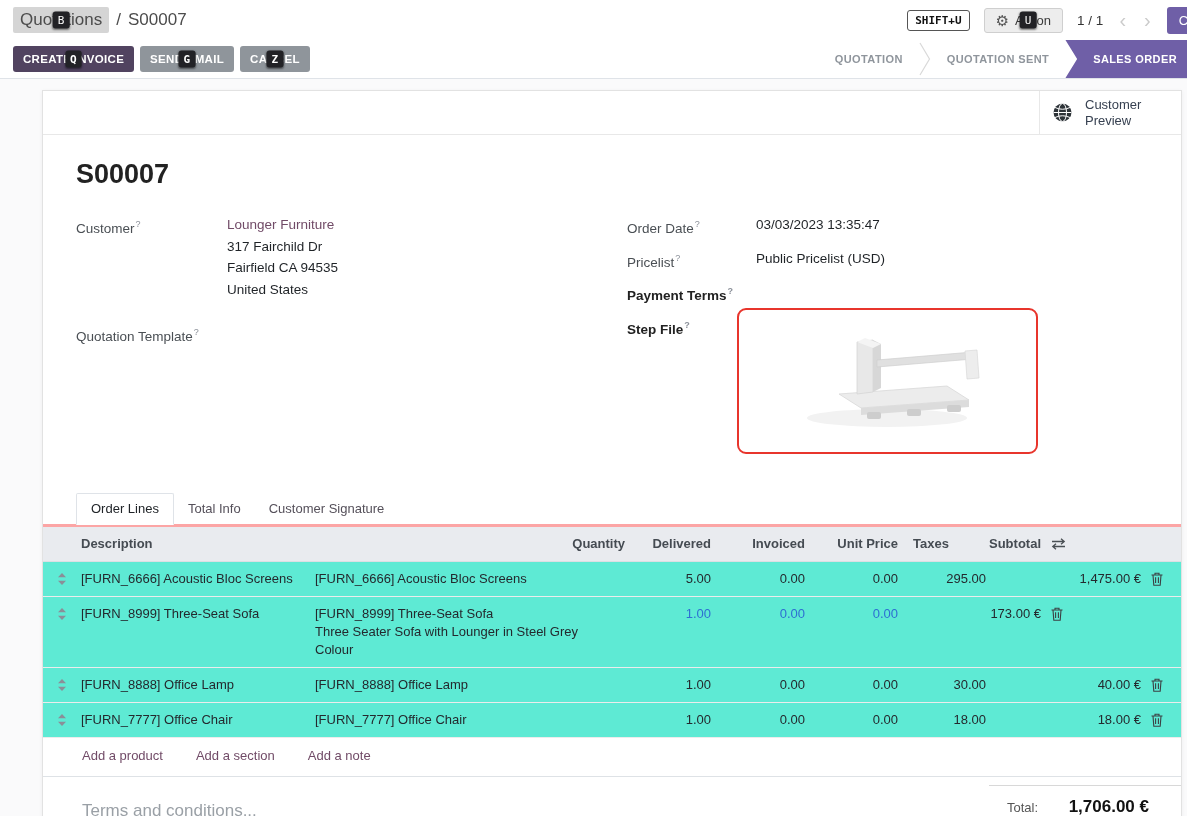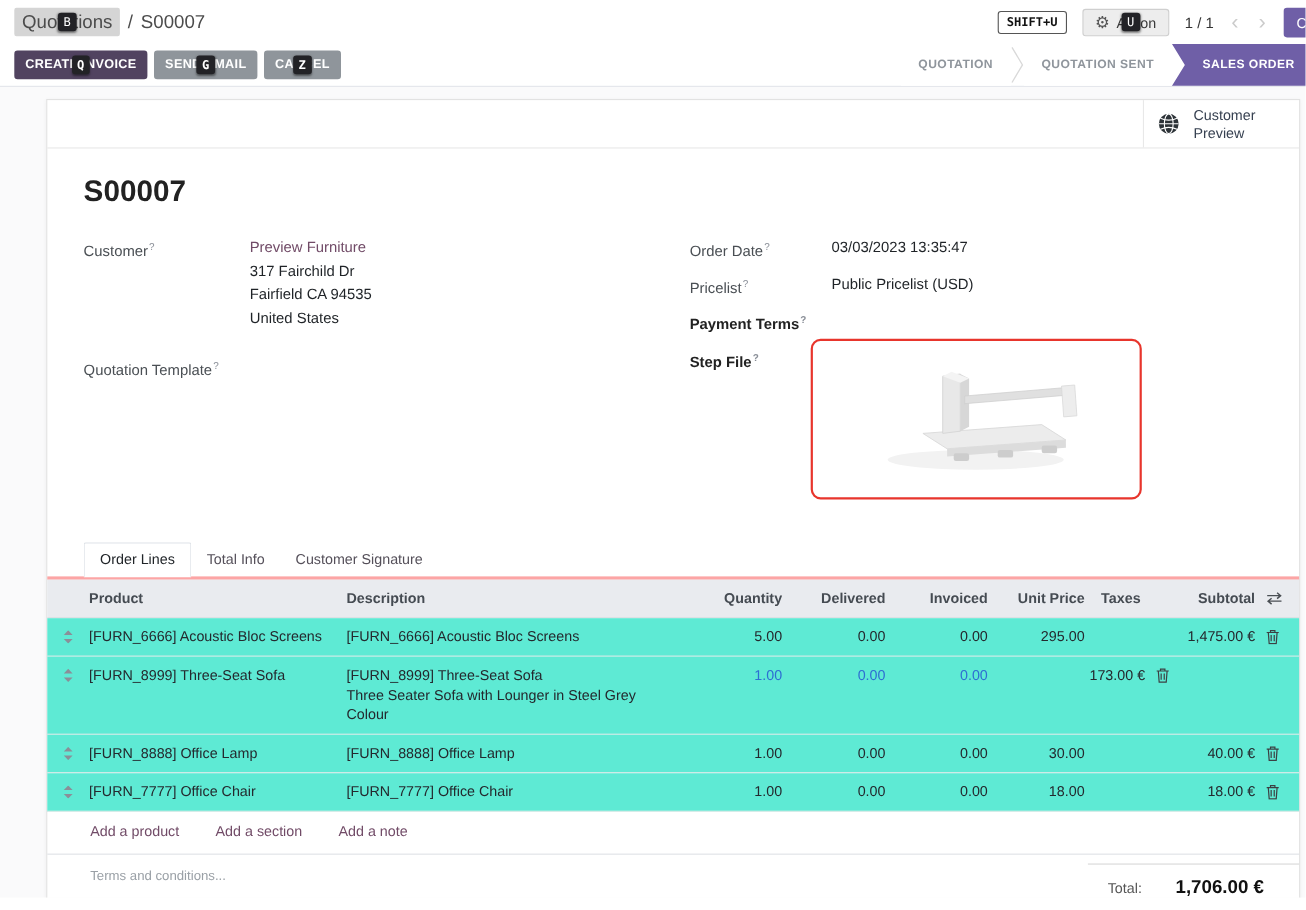--- a/index.html
+++ b/index.html
@@ -128,21 +128,21 @@
   .desc { padding-right: 20px; }
   .blue { color: var(--modified_blue, #2E6FD2); }
   .trash { display: flex; justify-content: flex-start; padding-left: 10px; align-items: flex-start; padding-top: 10px; cursor: pointer; }
   .opt-col { display: flex; justify-content: flex-start; padding-left: 10px; align-items: center; cursor: pointer; }
 
   .add-links { display: flex; gap: 33px; padding: 10px 0 13px 39px; border-bottom: 1px solid #dee2e6; }
   .add-links .link { font-size: 13px; }
 
   
   .footer-row { display: flex; justify-content: space-between; align-items: flex-start; padding-left: 39px; }
-  .terms { color: #9aa0a6; font-size: 12px; padding-top: 12px; cursor: text; }
+  .terms { color: #9aa0a6; font-size: 17px; padding-top: 24px; cursor: text; }
   .totals {
     width: 192px; margin-top: 8px; border-top: 1px solid #d8d8d8; border-bottom: 1px solid #6d28d9;
     padding: 11px 32px 13px 18px; display: flex; justify-content: space-between; align-items: baseline;
   }
   .total-label { font-size: 13px; color: #555; }
   .total-value { font-size: 17px; font-weight: 700; color: #111; }
 </style>
 </head>
 <body>
 
@@ -214,21 +214,21 @@
       <div class="sheet-body">
         <h1 class="doc-title">S00007</h1>
 
         <div class="form-grid">
           <div class="col-left">
             <div class="field mb-gap">
               <div class="flabel">
                 <span>Customer</span><sup class="help">?</sup>
               </div>
               <div class="fvalue">
-                <a>Preview Furniture</a>
+                <a>Lounger Furniture</a>
                 <div>317 Fairchild Dr</div>
                 <div>Fairfield CA 94535</div>
                 <div>United States</div>
               </div>
             </div>
             <div class="field">
               <div class="flabel">
                 <span>Quotation Template</span><sup class="help">?</sup>
               </div>
               <div class="fvalue"></div>
@@ -280,21 +280,20 @@
 
       <div class="tabs">
         <button class="tab active">Order Lines</button>
         <button class="tab">Total Info</button>
         <button class="tab">Customer Signature</button>
       </div>
 
       <div class="lines-table">
         <div class="ol-grid ol-head">
           <div class="cell"></div>
-          <div class="cell">Product</div>
           <div class="cell">Description</div>
           <div class="cell num">Quantity</div>
           <div class="cell num">Delivered</div>
           <div class="cell num">Invoiced</div>
           <div class="cell num">Unit Price</div>
           <div class="cell taxes">Taxes</div>
           <div class="cell num">Subtotal</div>
           <div class="cell opt-col">
             <svg width="15" height="12" viewBox="0 0 15 12">
               <path d="M1 3.5 H13 M10 0.8 L13.2 3.5 L10 6.2" fill="none" stroke="#4a4f54" stroke-width="1.3"></path>

